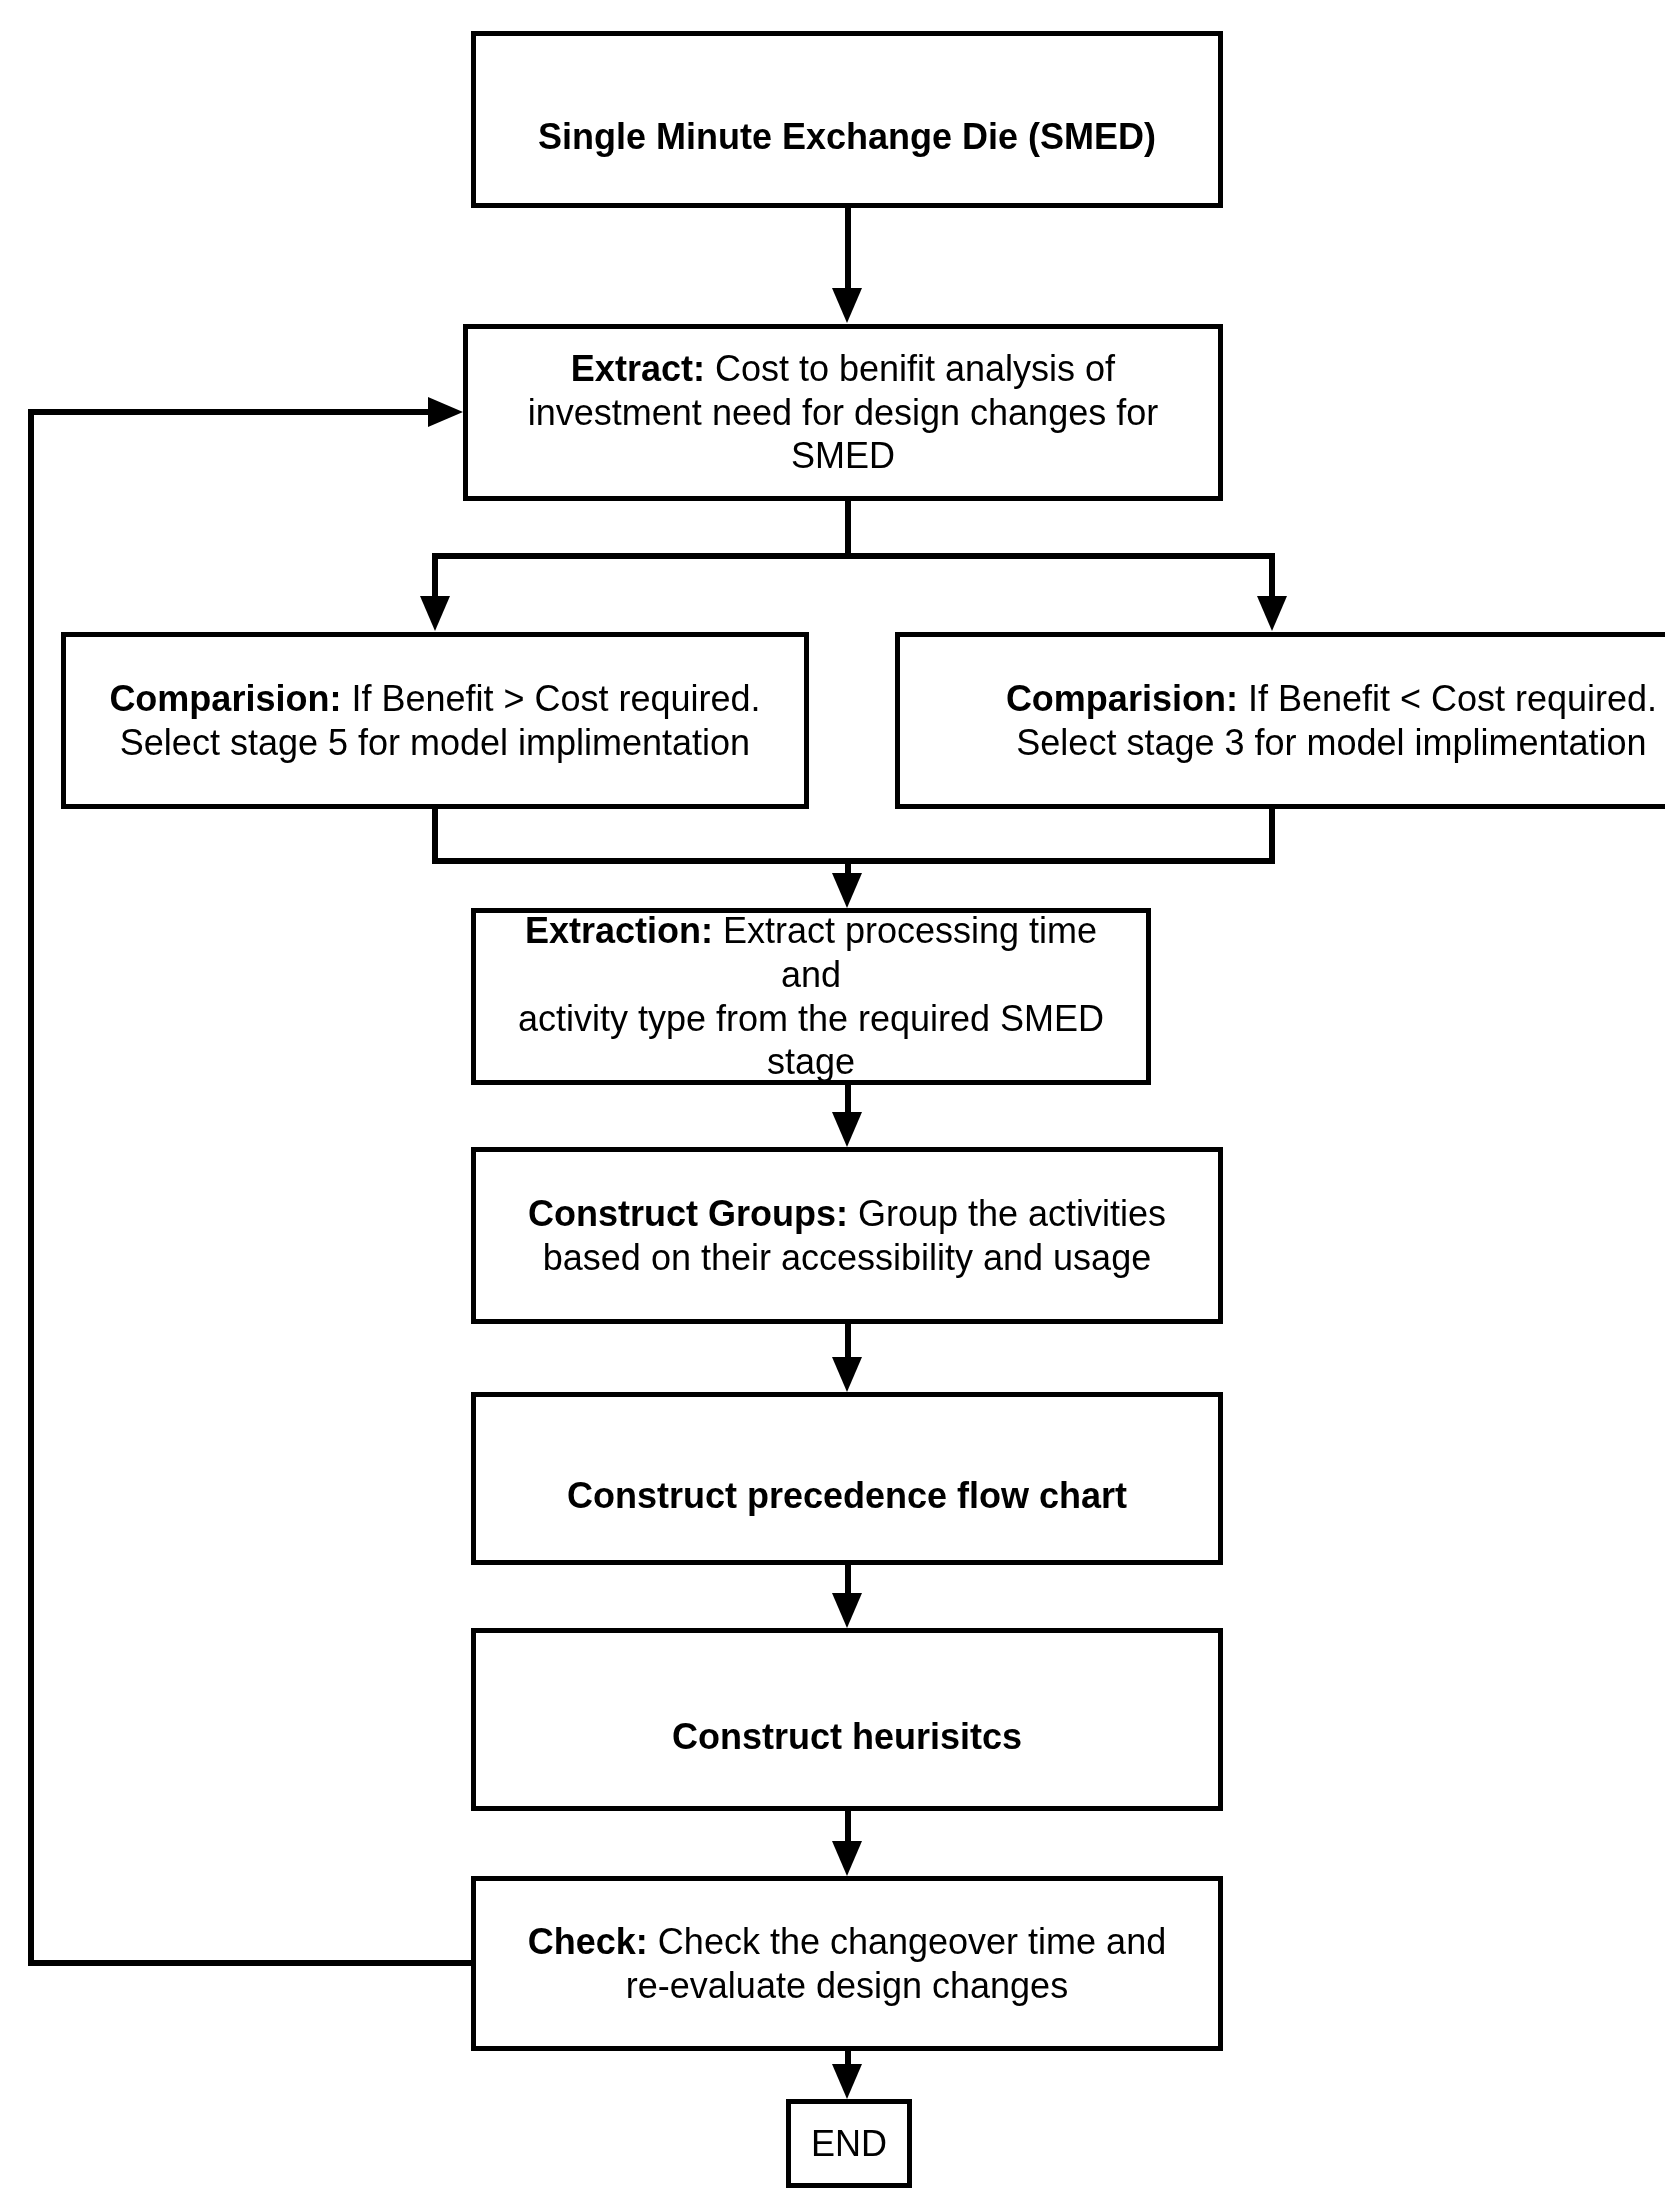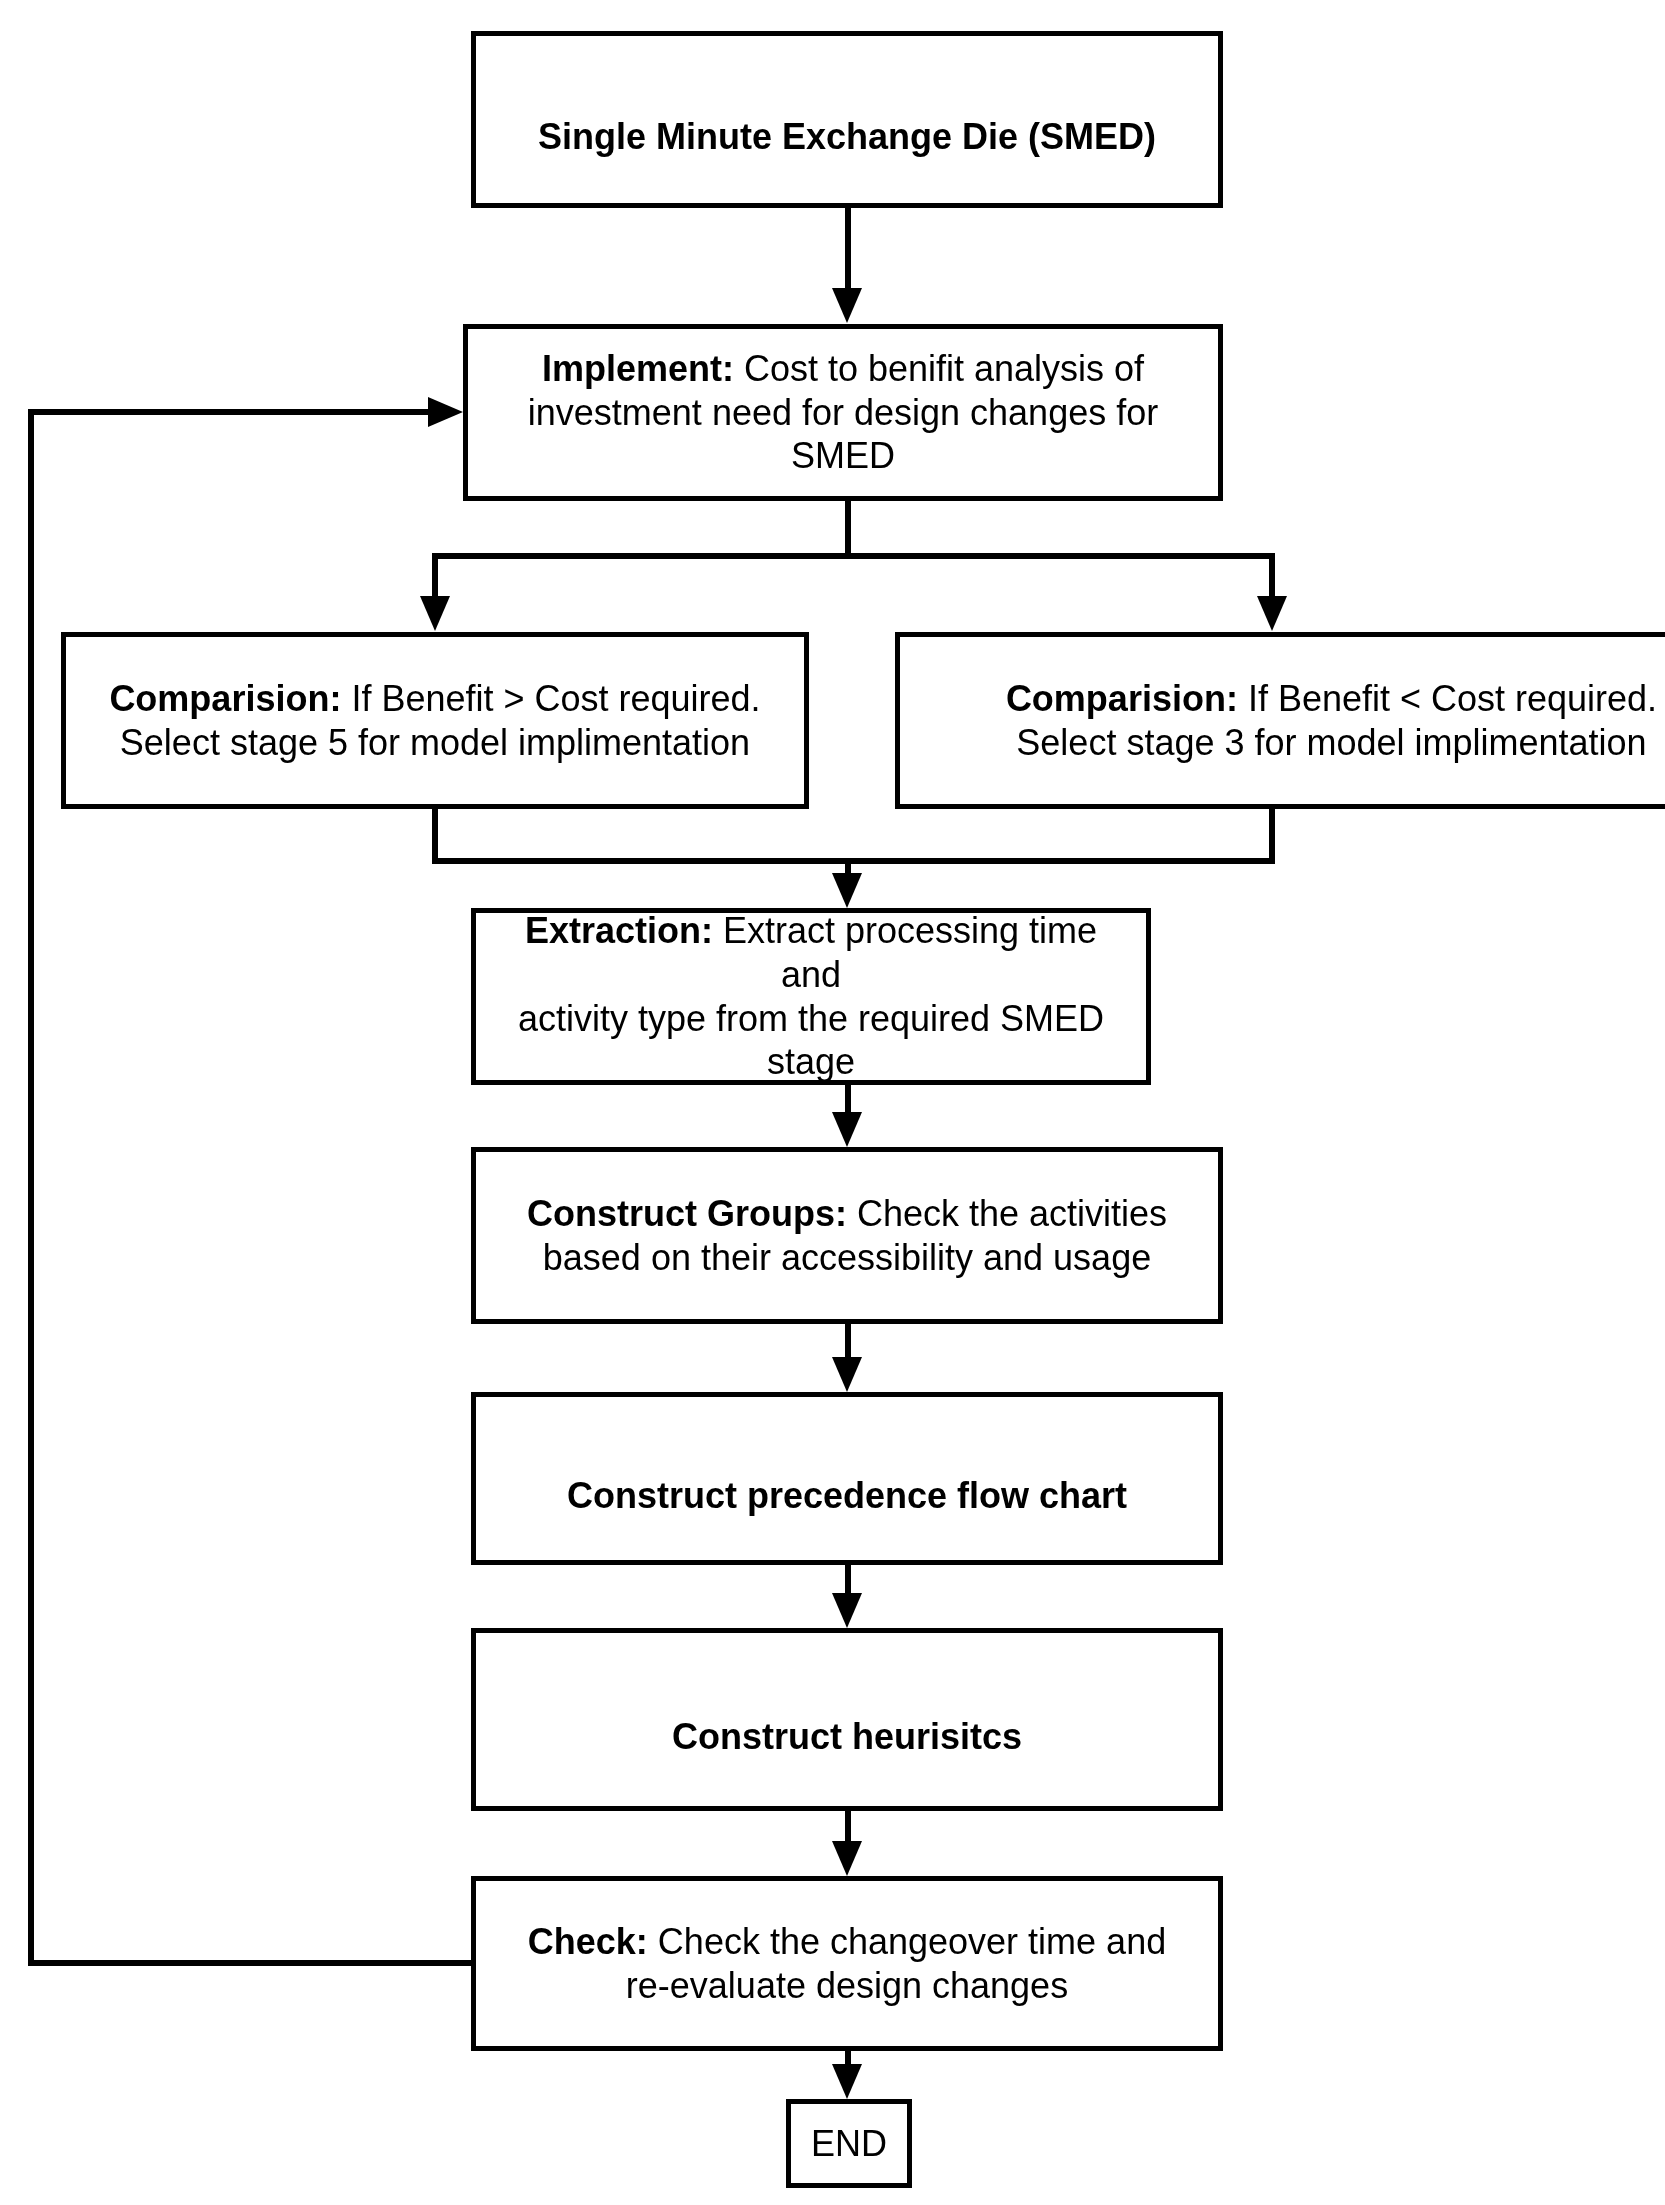--- a/index.html
+++ b/index.html
@@ -48,21 +48,21 @@
 </head>
 <body>
 
 <div class="canvas">
 
   <div class="node stacked" style="left:471px;top:31px;width:752px;height:177px;">
     <span class="lead">Single Minute Exchange Die (SMED)</span>
   </div>
 
   <div class="node" style="left:463px;top:324px;width:760px;height:177px;">
-    <span><span class="lead">Implement:</span><span class="rest"> Cost to benifit analysis of
+    <span><span class="lead">Extract:</span><span class="rest"> Cost to benifit analysis of
 investment need for design changes for
 SMED</span></span>
   </div>
 
   <div class="node" style="left:61px;top:632px;width:748px;height:177px;padding:6.3px 11.3px;">
     <span><span class="lead">Comparision:</span><span class="rest"> If Benefit &gt; Cost required.
 Select stage 5 for model implimentation</span></span>
   </div>
 
   <div class="node" style="left:895px;top:632px;width:873px;height:177px;padding:6.3px 11.3px;">
@@ -70,21 +70,21 @@
 Select stage 3 for model implimentation</span></span>
   </div>
 
   <div class="node" style="left:471px;top:908px;width:680px;height:177px;">
     <span><span class="lead">Extraction:</span><span class="rest"> Extract processing time and
 activity type from the required SMED
 stage</span></span>
   </div>
 
   <div class="node" style="left:471px;top:1147px;width:752px;height:177px;">
-    <span><span class="lead">Construct Groups:</span><span class="rest"> Check the activities
+    <span><span class="lead">Construct Groups:</span><span class="rest"> Group the activities
 based on their accessibility and usage</span></span>
   </div>
 
   <div class="node" style="left:471px;top:1392px;width:752px;height:173px;">
     <span class="lead">Construct precedence flow chart</span>
   </div>
 
   <div class="node" style="left:471px;top:1628px;width:752px;height:183px;">
     <span class="lead">Construct heurisitcs</span>
   </div>

